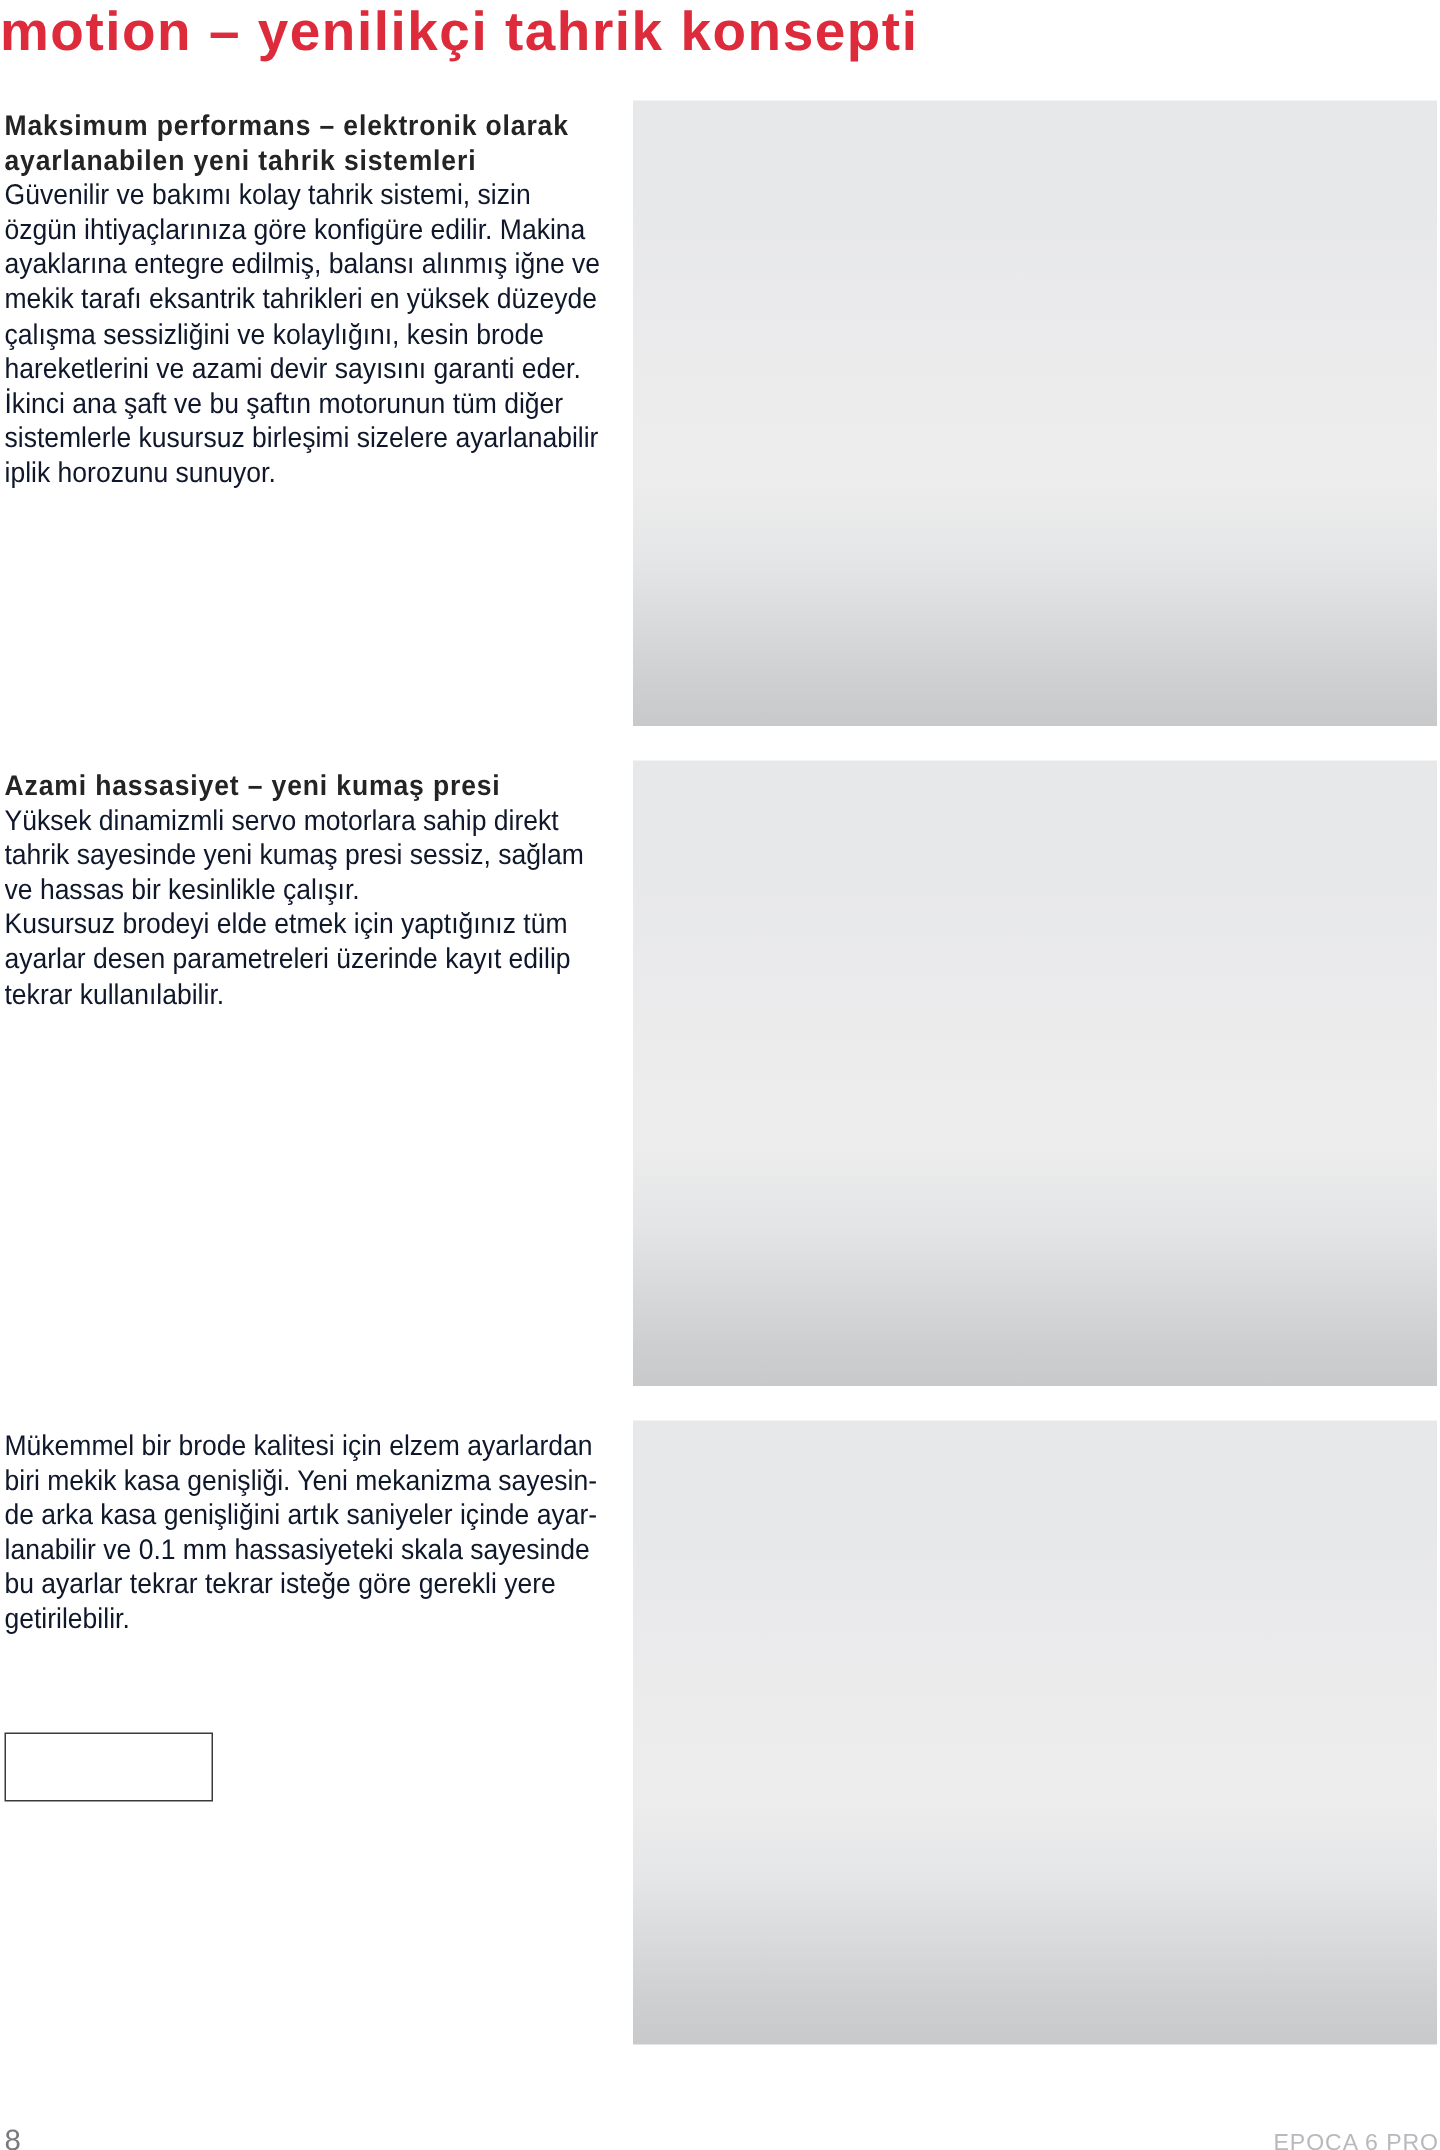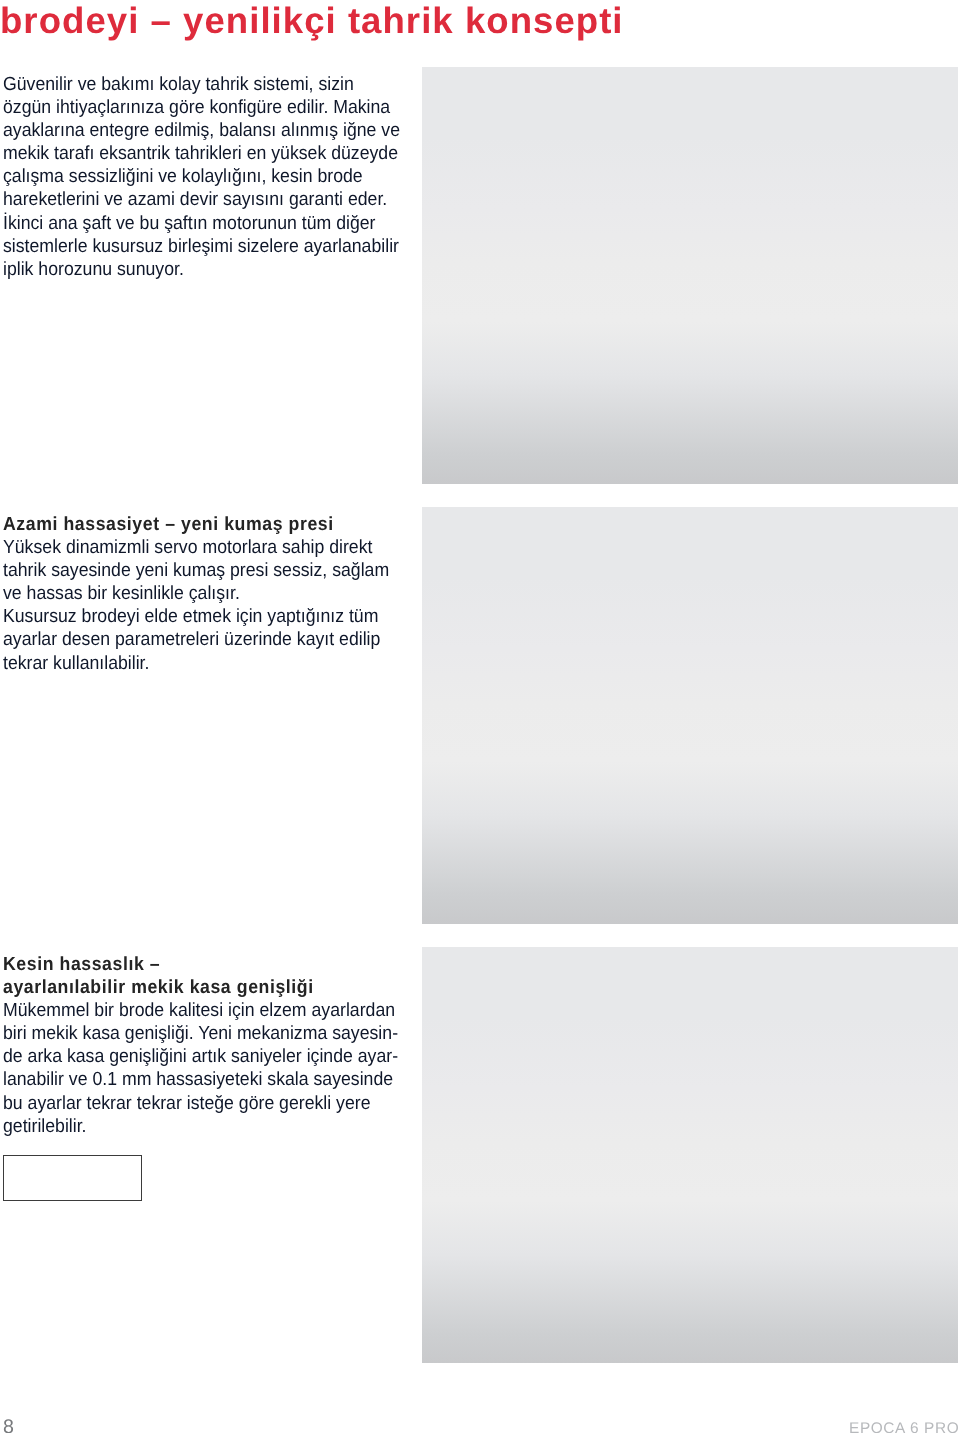--- a/index.html
+++ b/index.html
@@ -34,27 +34,31 @@
   .placeholder-box{position:absolute;border:1.2px solid #3B3B3B;background:#fff;}
 
   .pagenum{position:absolute;left:2.6px;font-size:19.6px;color:#77797C;line-height:1;}
   .brand{position:absolute;font-size:15.4px;color:#B7B9BC;letter-spacing:0.62px;line-height:1;white-space:nowrap;}
 </style>
 </head>
 <body>
 
 <div class="page">
 
-  <h1 class="page-title">brodeyi – yenilikçi tahrik konsepti</h1>
+  <h1 class="page-title">motion – yenilikçi tahrik konsepti</h1>
 
   <div class="photo" style="top:67.3px;height:416.7px;"></div>
   <div class="photo" style="top:506.6px;height:417.3px;"></div>
   <div class="photo" style="top:946.5px;height:416.6px;"></div>
 
   <div class="textcol" style="top:73.1px;">
+    <div class="hd">
+        <div class="tline">Maksimum performans – elektronik olarak</div>
+        <div class="tline">ayarlanabilen yeni tahrik sistemleri</div>
+      </div>
     <div class="bd">
         <div class="tline">Güvenilir ve bakımı kolay tahrik sistemi, sizin</div>
         <div class="tline">özgün ihtiyaçlarınıza göre konfigüre edilir. Makina</div>
         <div class="tline">ayaklarına entegre edilmiş, balansı alınmış iğne ve</div>
         <div class="tline">mekik tarafı eksantrik tahrikleri en yüksek düzeyde</div>
         <div class="tline">çalışma sessizliğini ve kolaylığını, kesin brode</div>
         <div class="tline">hareketlerini ve azami devir sayısını garanti eder.</div>
         <div class="tline">İkinci ana şaft ve bu şaftın motorunun tüm diğer</div>
         <div class="tline">sistemlerle kusursuz birleşimi sizelere ayarlanabilir</div>
         <div class="tline">iplik horozunu sunuyor.</div>
@@ -69,24 +73,20 @@
         <div class="tline">Yüksek dinamizmli servo motorlara sahip direkt</div>
         <div class="tline">tahrik sayesinde yeni kumaş presi sessiz, sağlam</div>
         <div class="tline">ve hassas bir kesinlikle çalışır.</div>
         <div class="tline">Kusursuz brodeyi elde etmek için yaptığınız tüm</div>
         <div class="tline">ayarlar desen parametreleri üzerinde kayıt edilip</div>
         <div class="tline">tekrar kullanılabilir.</div>
       </div>
   </div>
 
   <div class="textcol" style="top:953px;">
-    <div class="hd">
-        <div class="tline">Kesin hassaslık –</div>
-        <div class="tline">ayarlanılabilir mekik kasa genişliği</div>
-      </div>
     <div class="bd">
         <div class="tline">Mükemmel bir brode kalitesi için elzem ayarlardan</div>
         <div class="tline">biri mekik kasa genişliği. Yeni mekanizma sayesin-</div>
         <div class="tline">de arka kasa genişliğini artık saniyeler içinde ayar-</div>
         <div class="tline">lanabilir ve 0.1 mm hassasiyeteki skala sayesinde</div>
         <div class="tline">bu ayarlar tekrar tekrar isteğe göre gerekli yere</div>
         <div class="tline">getirilebilir.</div>
       </div>
   </div>
 

